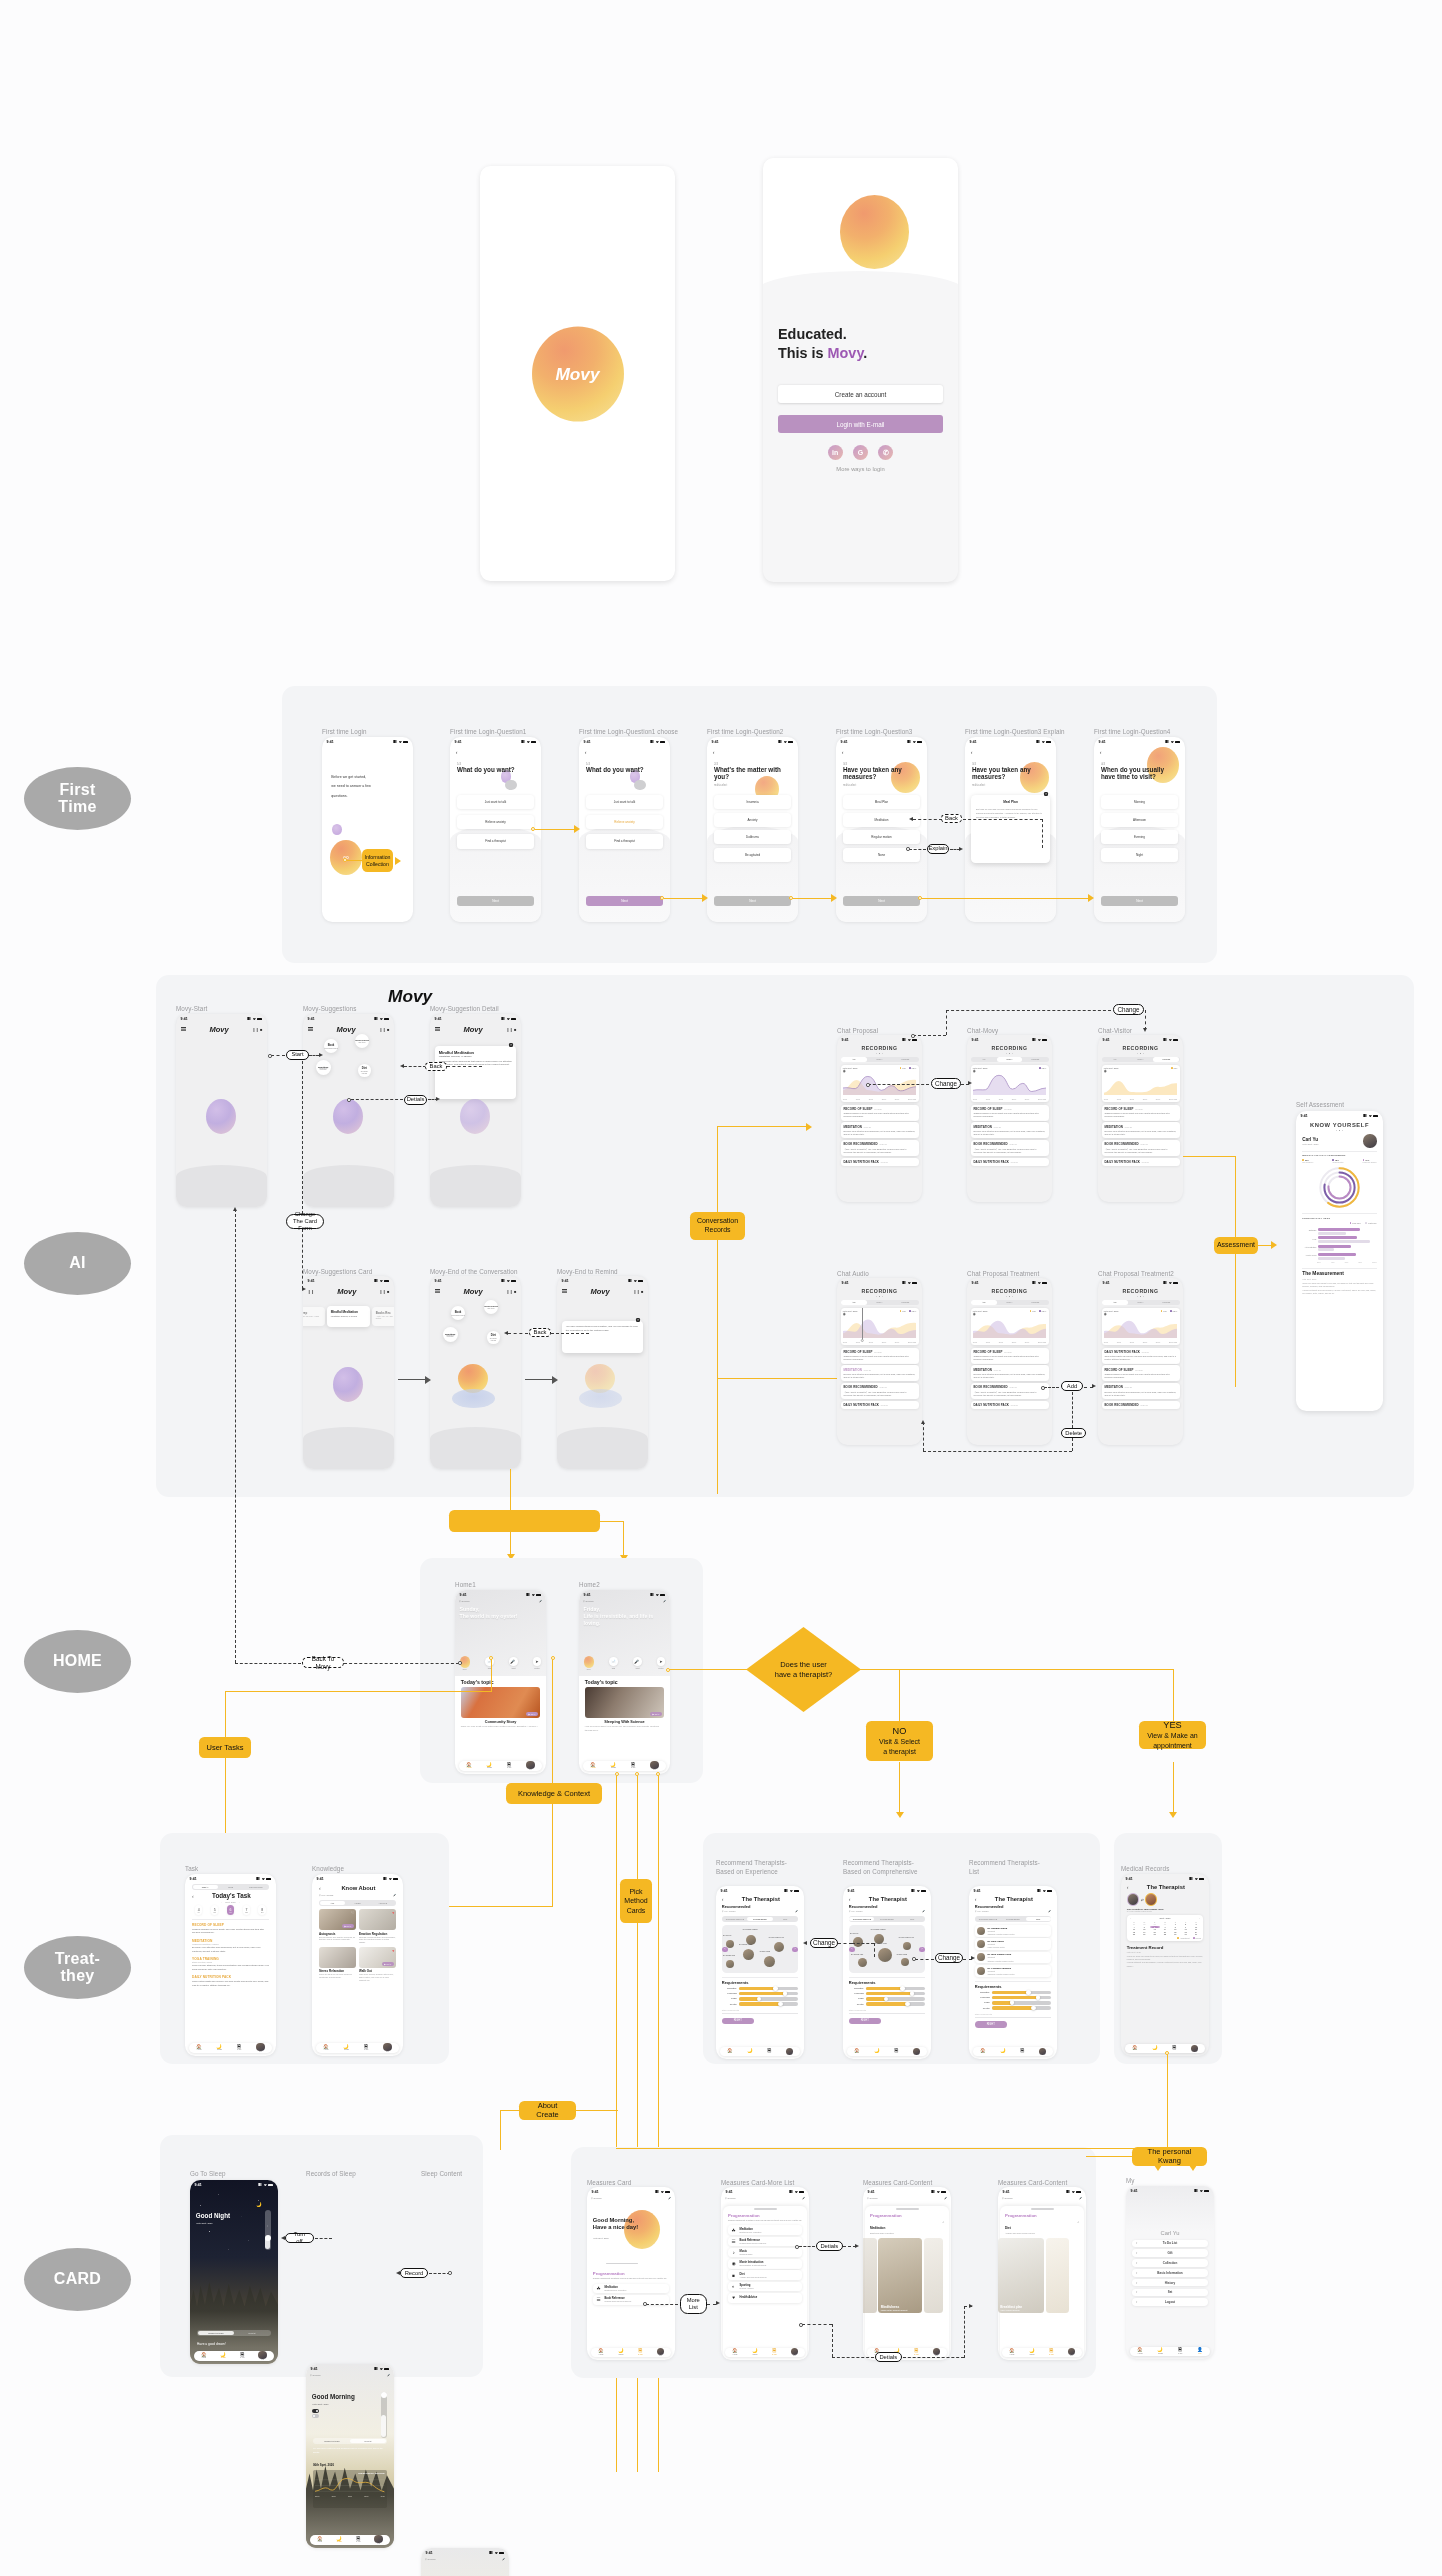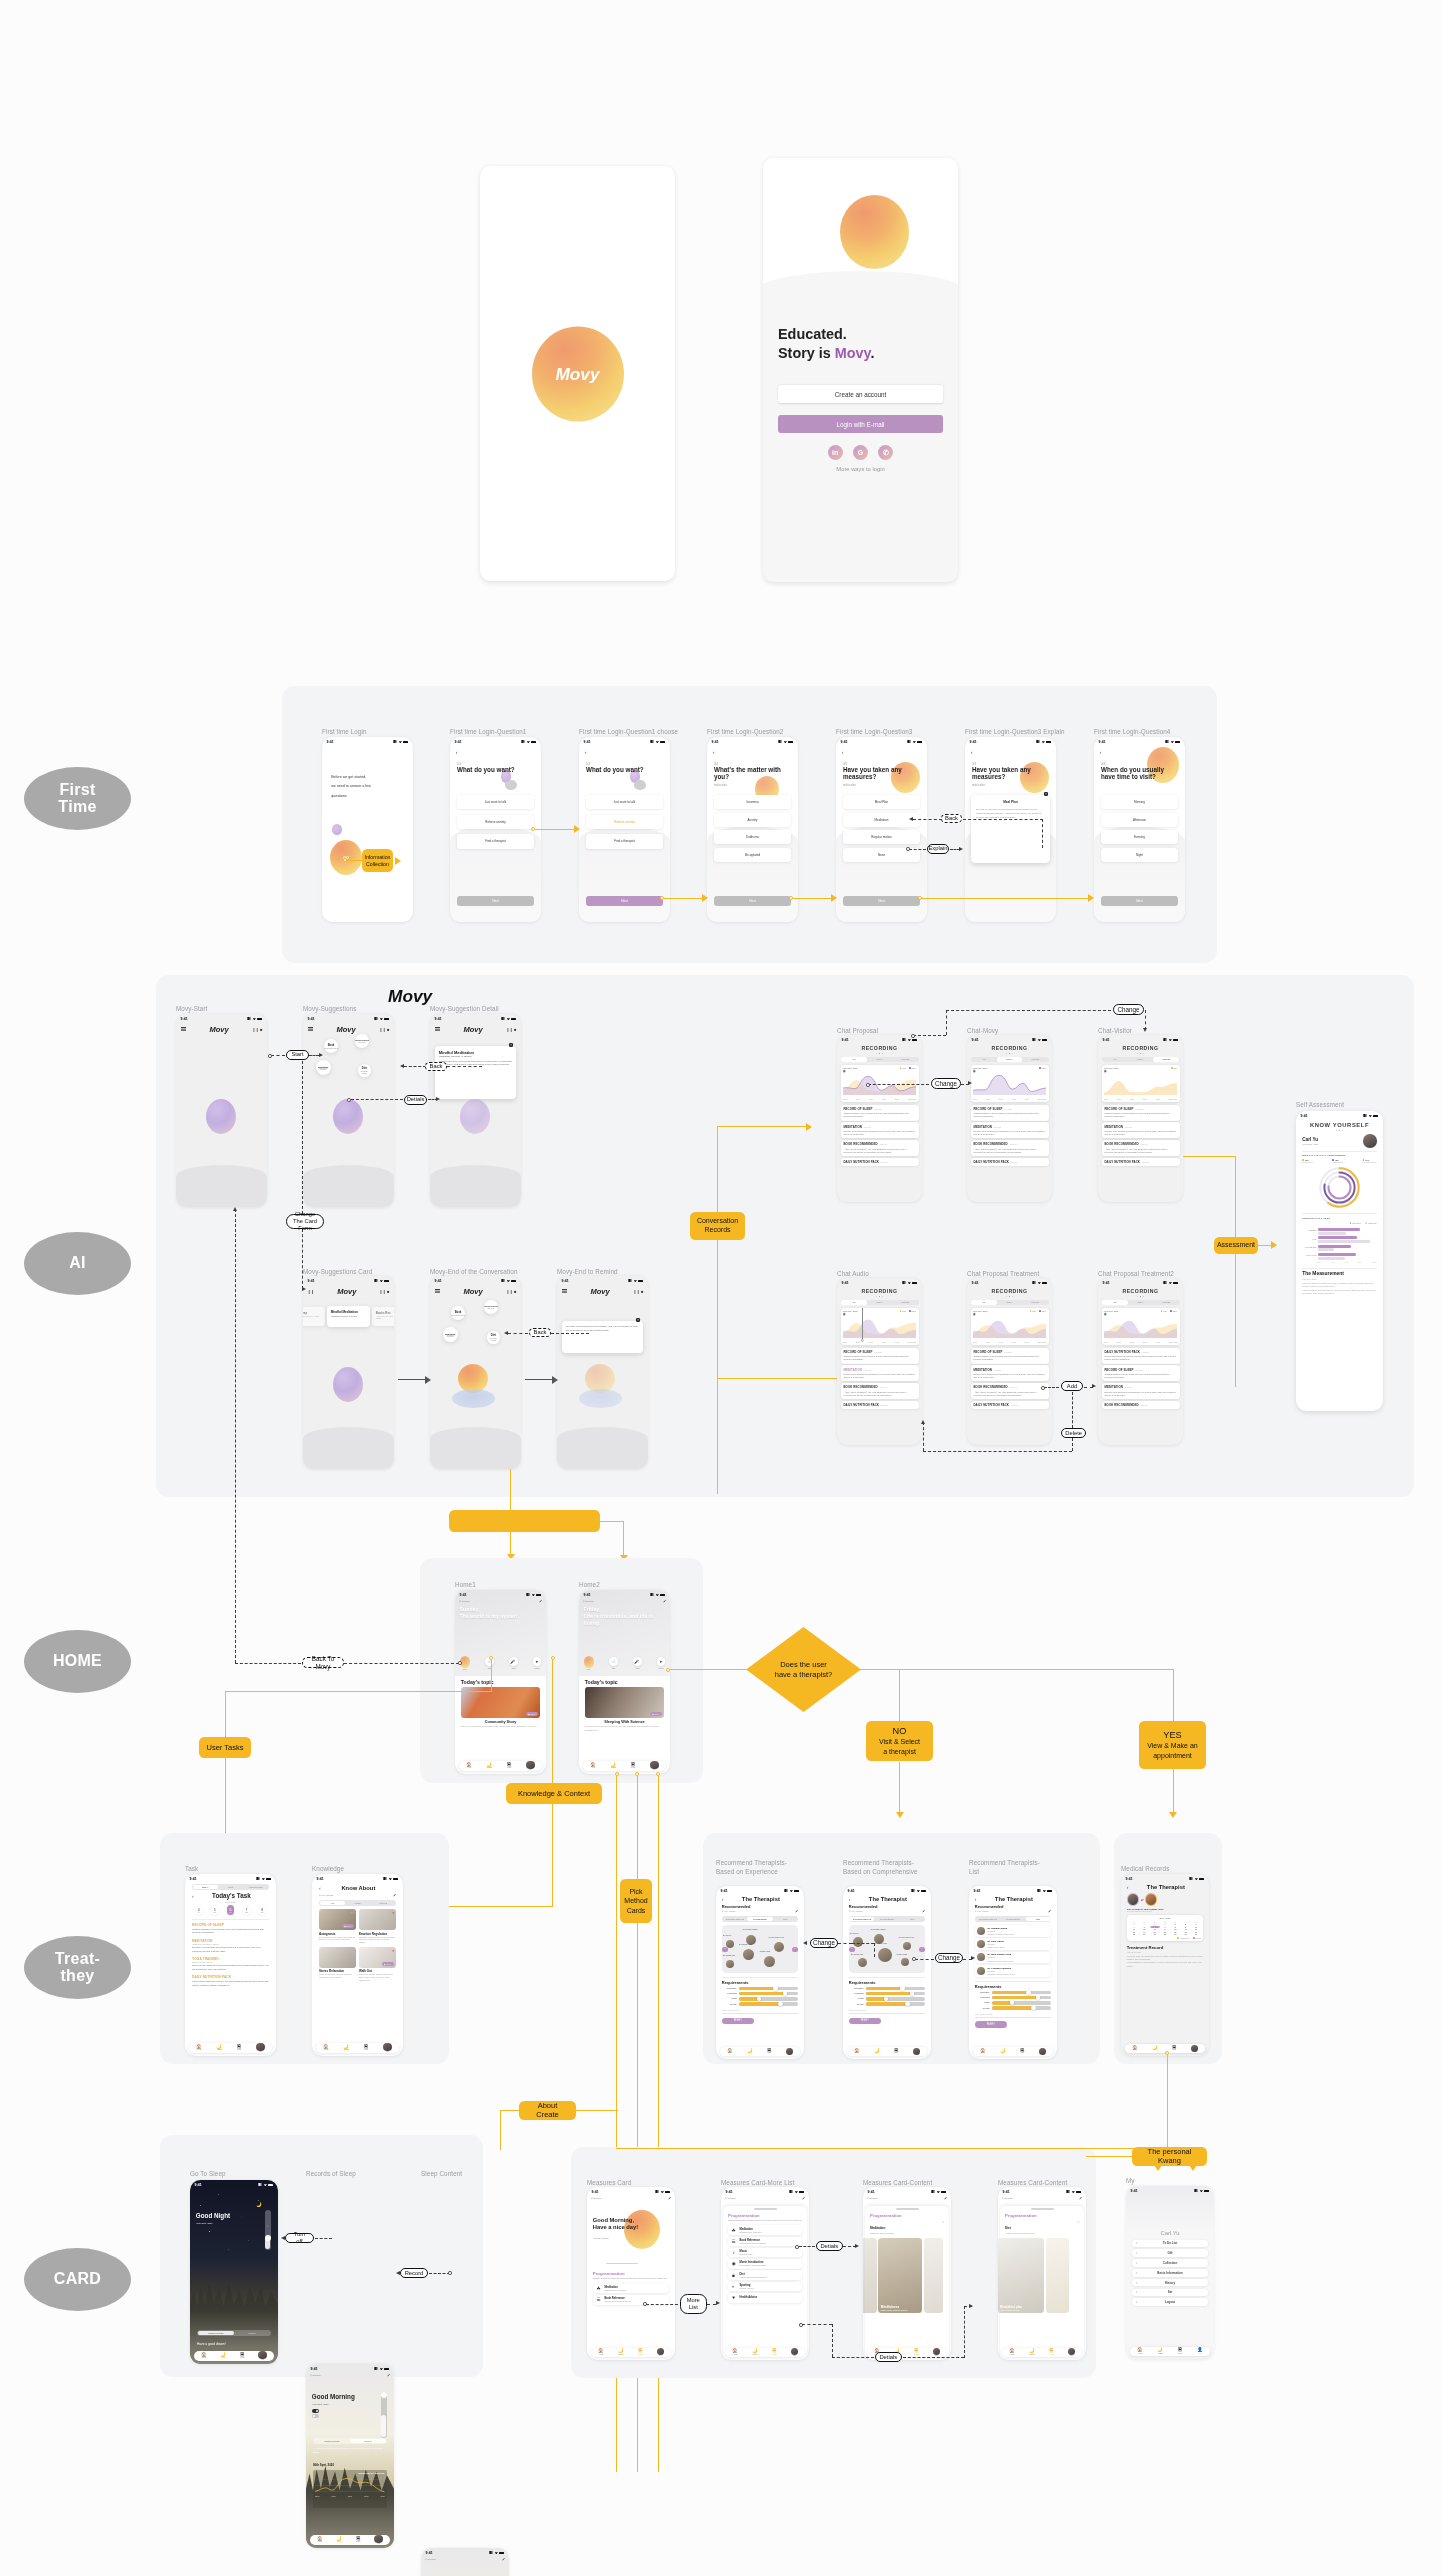--- a/index.html
+++ b/index.html
@@ -256,21 +256,21 @@
   <div class="splash-sun" style="left:50%;top:50%;transform:translate(-50%,-50%);width:92px;height:95px;"></div>
   <div class="movy-word" style="left:50%;top:50%;transform:translate(-50%,-50%);font-size:17.3px;">Movy</div>
 </div>
 
 <div class="phone" style="left:763px;top:158px;width:195px;height:424px;background:#f6f6f7;">
   <div style="position:absolute;left:0;right:0;top:0;height:133px;background:#fff;"></div>
   <div style="position:absolute;left:-5.8px;right:-5.8px;top:113px;height:35px;background:#f6f6f7;border-radius:50% 50% 0 0/19.6px 19.6px 0 0;"></div>
   <div class="splash-sun" style="left:77px;top:37px;width:69px;height:74px;"></div>
   <div style="position:absolute;left:15px;top:167px;font-size:14.4px;font-weight:bold;color:#222;line-height:1.35;">
     <div>Educated.</div>
-    <div><span>Story is </span><span style="color:#9d59b3">Movy</span><span>.</span></div>
+    <div><span>This is </span><span style="color:#9d59b3">Movy</span><span>.</span></div>
   </div>
   <div class="btn-outline" style="position:absolute;left:15px;top:227px;width:165px;height:18px;font-size:6.3px;">Create an account</div>
   <div class="btn-purple" style="position:absolute;left:15px;top:257px;width:165px;height:18px;font-size:6.3px;">Login with E-mail</div>
   <div style="position:absolute;left:15px;top:287px;width:165px;display:flex;gap:10.4px;justify-content:center;">
     <div class="soc" style="width:15px;height:15px;font-size:7px;">in</div>
     <div class="soc" style="width:15px;height:15px;font-size:7px;">G</div>
     <div class="soc" style="width:15px;height:15px;font-size:7px;">✆</div>
   </div>
   <div style="position:absolute;left:0;right:0;top:308px;text-align:center;font-size:5.8px;color:#999;">More ways to login</div>
 </div>
@@ -1362,21 +1362,21 @@
 <div class="dot-o" style="left:666px;top:1668px;"></div>
 <div class="ln lnh" style="left:859px;top:1669px;width:315px;"></div>
 <div class="ln lnv" style="left:899px;top:1669px;height:52px;"></div>
 <div class="ln lnv" style="left:1173px;top:1669px;height:52px;"></div>
 
 <div class="note" style="left:866px;top:1721px;width:67px;height:40px;flex-direction:column;">
   <b style="font-size:9.2px;font-weight:400">NO</b>
   <span style="font-size:7px;white-space:pre-line;line-height:1.35">Visit &amp; Select
 a therapist</span>
 </div>
-<div class="note" style="left:1139px;top:1721px;width:67px;height:48px;flex-direction:column;">
+<div class="note" style="left:1139px;top:1721px;width:67px;height:28px;flex-direction:column;">
   <b style="font-size:9.2px;font-weight:400">YES</b>
   <span style="font-size:7px;white-space:pre-line;line-height:1.35">View &amp; Make an
 appointment</span>
 </div>
 <div class="ln lnv" style="left:899px;top:1762px;height:53px;"></div>
 <div class="arrow-d" style="left:896px;top:1812px;"></div>
 <div class="ln lnv" style="left:1173px;top:1762px;height:53px;"></div>
 <div class="arrow-d" style="left:1169px;top:1812px;"></div>
 
 <div class="note" style="left:199px;top:1737px;width:52px;height:21px;font-size:7.5px;">

